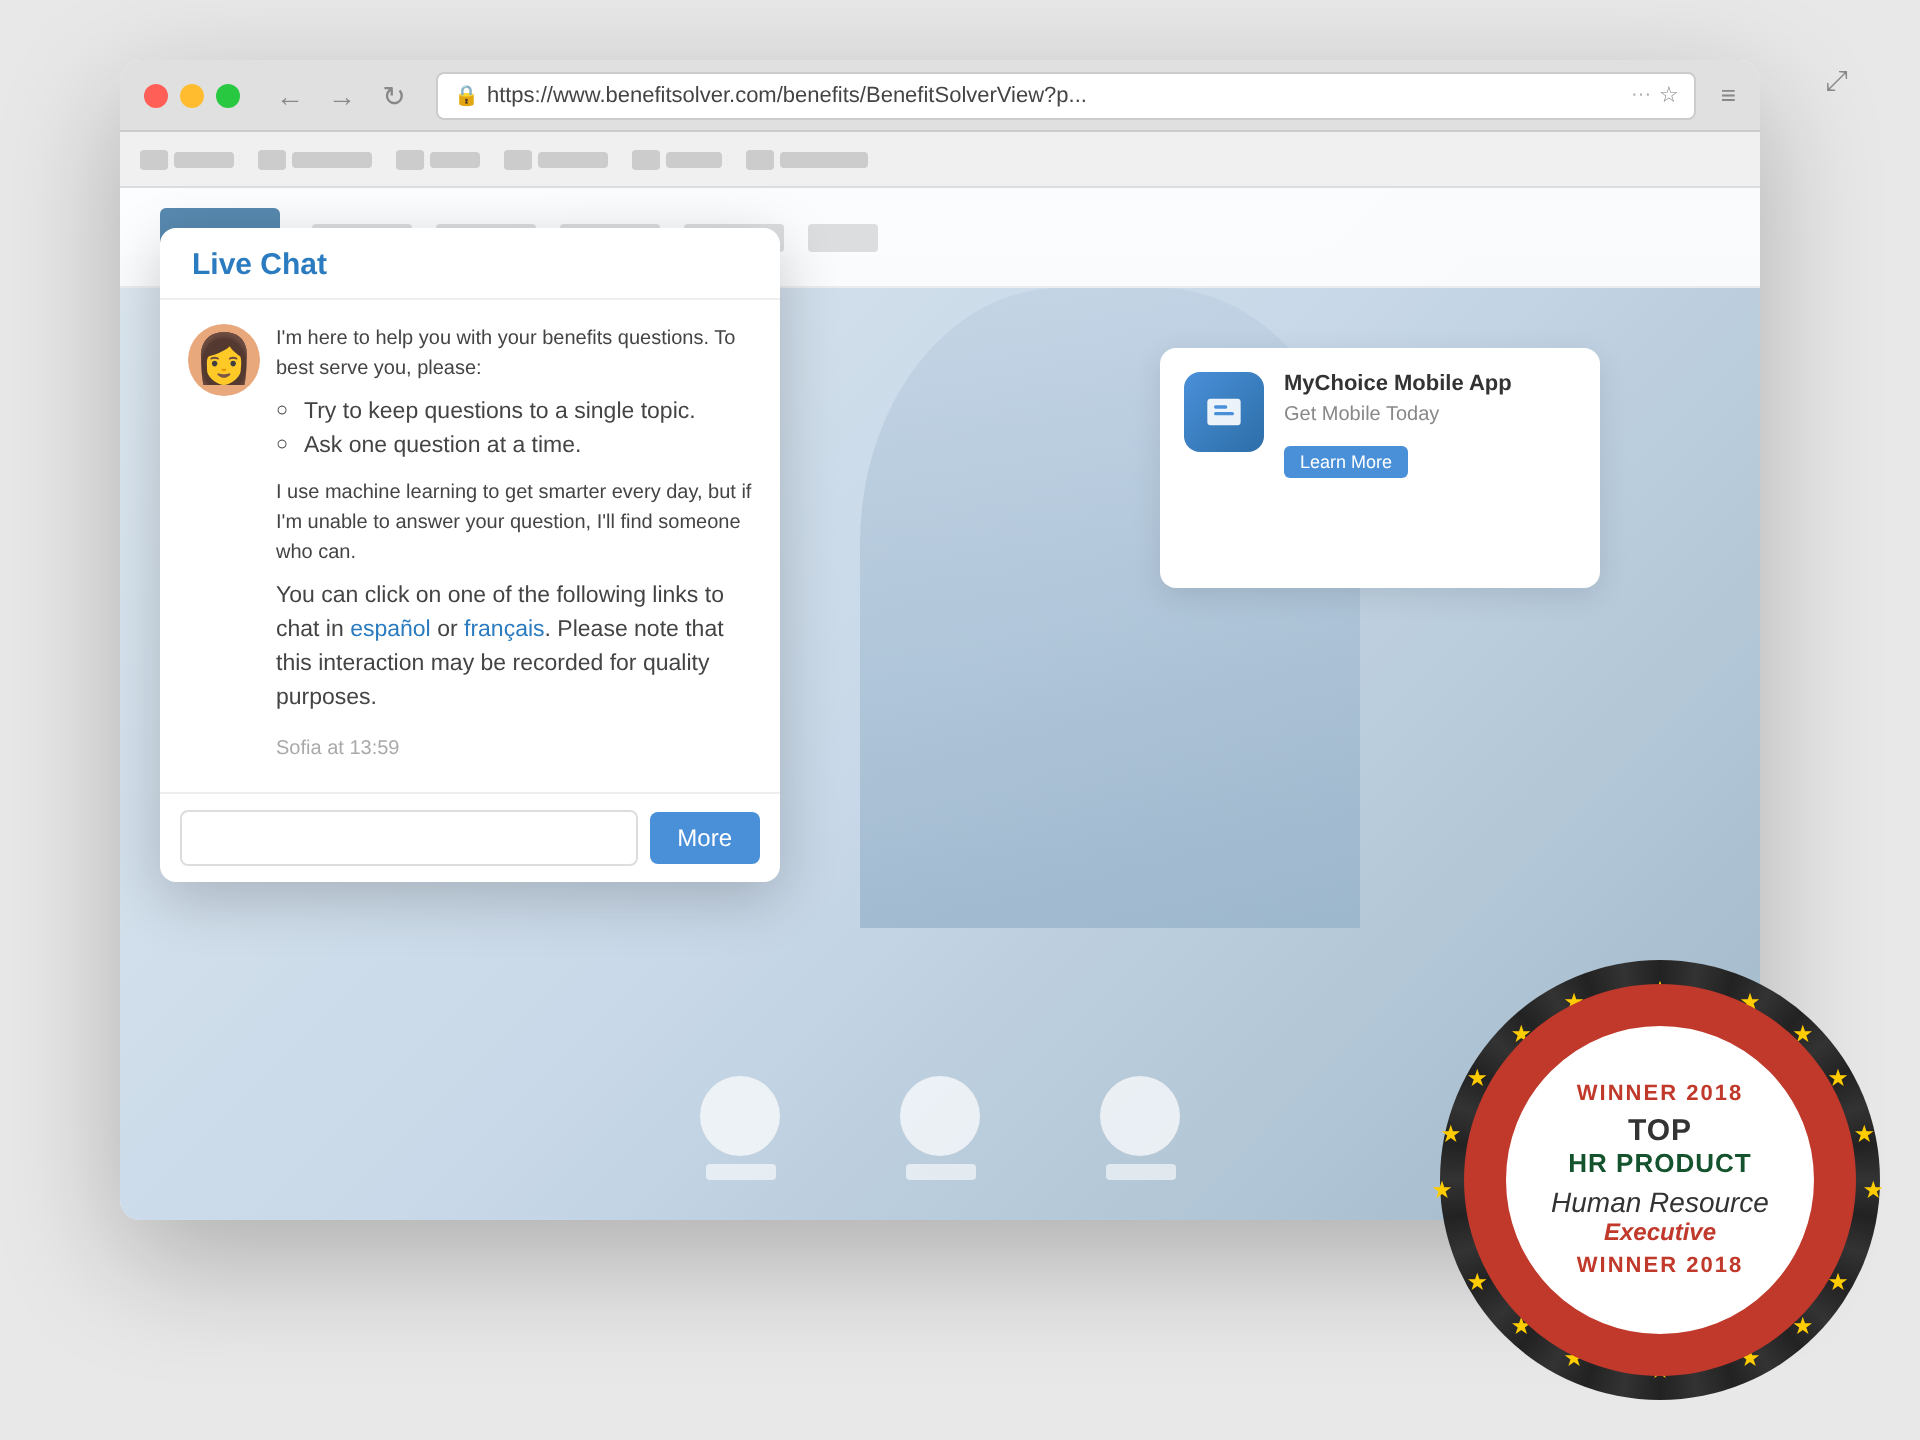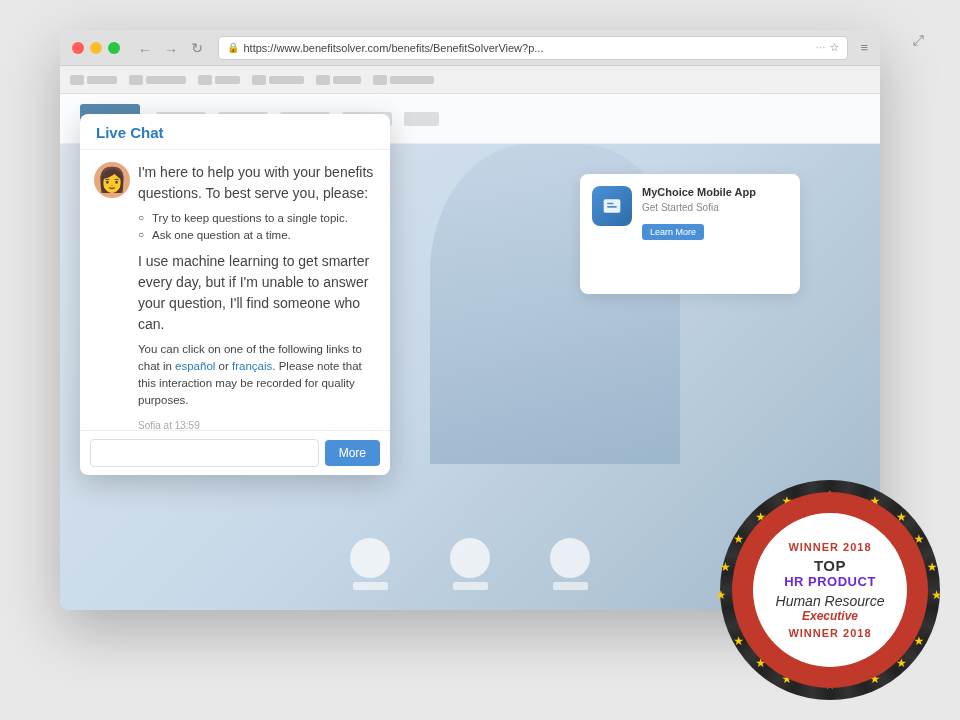--- a/index.html
+++ b/index.html
@@ -298,21 +298,21 @@
 
     .bot-greeting {
       font-size: 12.5px;
       font-weight: 700;
       color: #2a7bbf;
       margin-bottom: 6px;
       line-height: 1.4;
     }
 
     .bot-text {
-      font-size: 14px;
+      font-size: 10px;
       color: #444;
       line-height: 1.5;
       margin-bottom: 6px;
     }
 
     .bot-list {
       list-style: none;
       padding: 0;
       margin: 0 0 6px 0;
     }
@@ -438,21 +438,21 @@
       font-size: 15px;
       font-weight: 700;
       color: #333;
       text-transform: uppercase;
       letter-spacing: 0.5px;
     }
 
     .badge-product {
       font-size: 13px;
       font-weight: 800;
-      color: #6d28d9;
+      color: #14532d;
       text-transform: uppercase;
       letter-spacing: 0.5px;
     }
 
     .badge-brand {
       margin-top: 4px;
       text-align: center;
     }
 
     .badge-brand-human {
@@ -564,21 +564,21 @@
     <div class="bg-card">
       <div class="bg-card-icon">
         <svg width="20" height="20" viewBox="0 0 24 24" fill="white">
           <rect x="2" y="4" width="20" height="16" rx="2" fill="white" opacity="0.9"></rect>
           <rect x="6" y="8" width="8" height="2" rx="1" fill="#4a90d9"></rect>
           <rect x="6" y="12" width="12" height="2" rx="1" fill="#4a90d9"></rect>
         </svg>
       </div>
       <div class="bg-card-text">
         <div class="bg-card-title">MyChoice Mobile App</div>
-        <div class="bg-card-sub">Get Started Sofia</div>
+        <div class="bg-card-sub">Get Mobile Today</div>
         <div class="bg-card-btn">Learn More</div>
       </div>
     </div>
 
     <div class="bg-bottom-nav">
       <div class="bg-bottom-item">
         <div class="bg-bottom-circle"></div>
         <div class="bg-bottom-label"></div>
       </div>
       <div class="bg-bottom-item">

